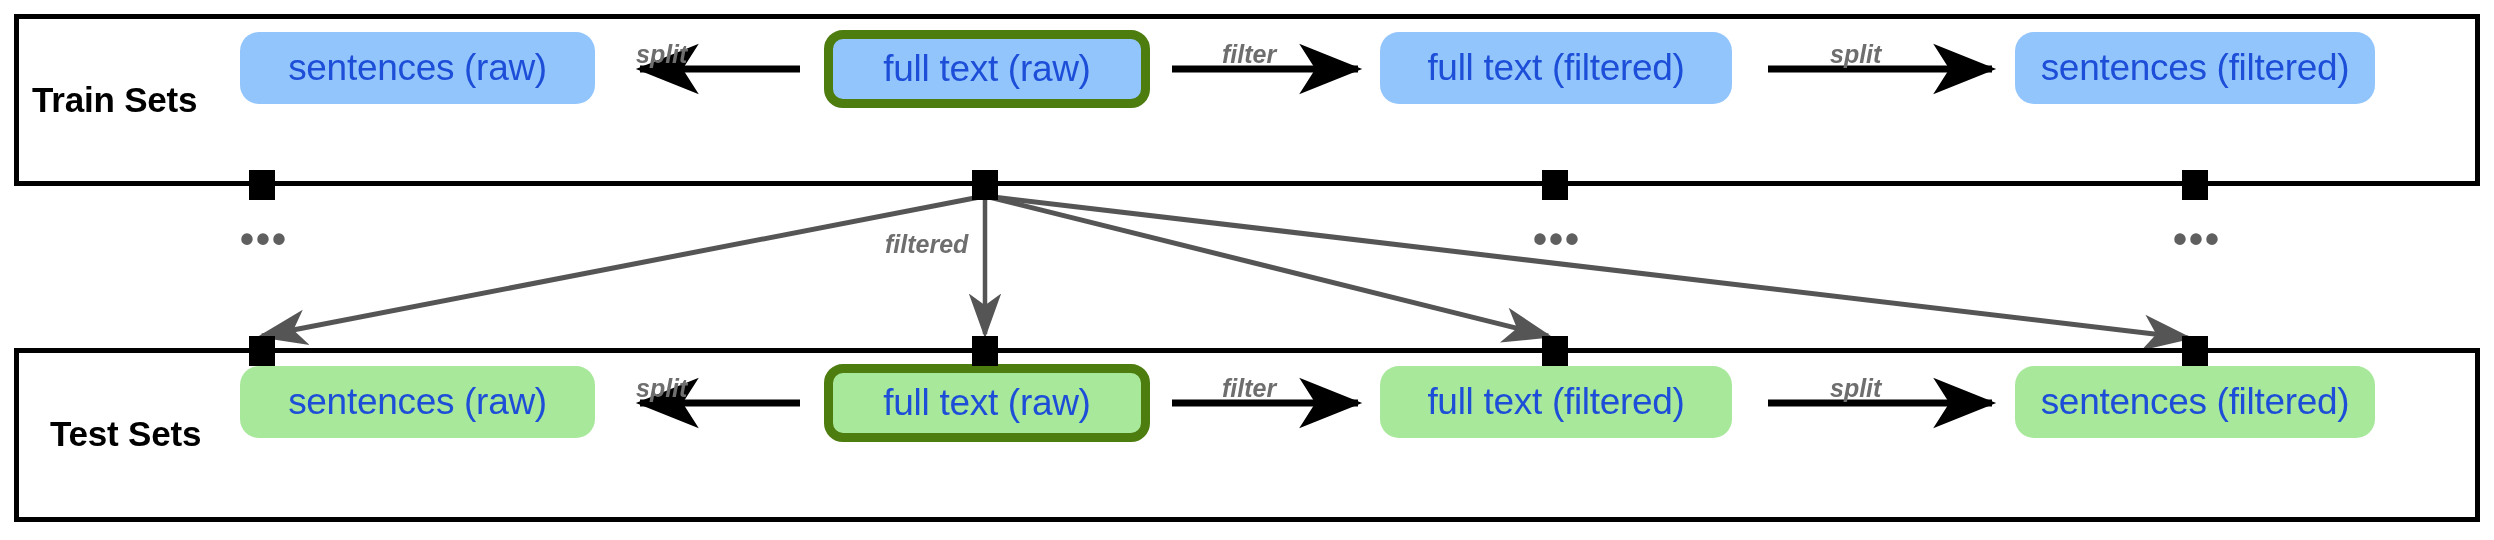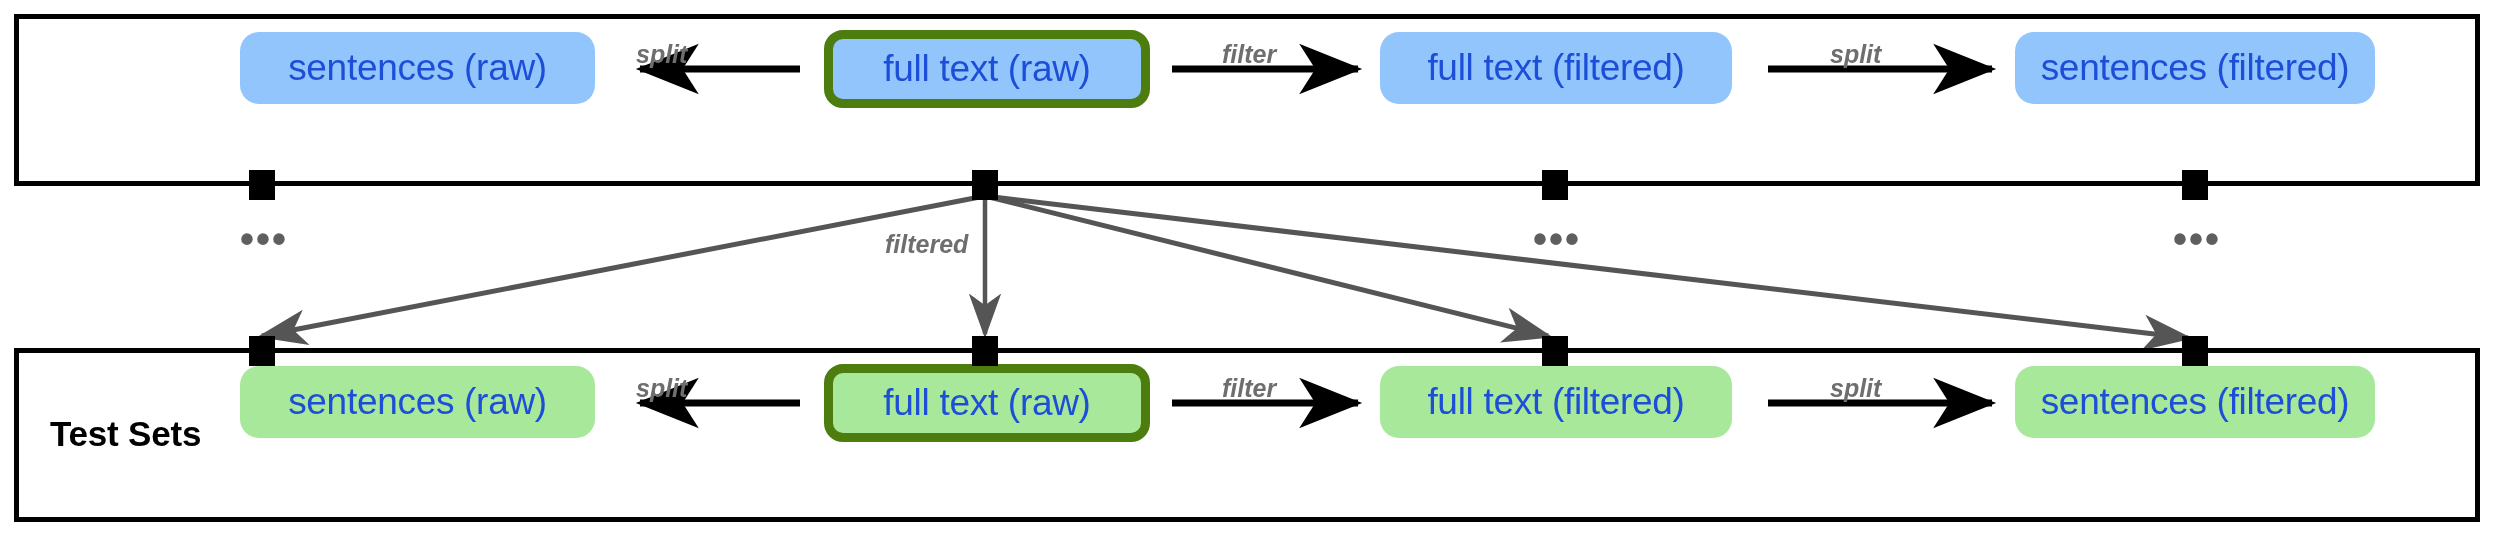--- a/index.html
+++ b/index.html
@@ -96,20 +96,21 @@
     <g>
       <line x1="985" y1="196" x2="262" y2="336" stroke="#555" stroke-width="5" marker-end="url(#ah-gray)"></line>
       <line x1="985" y1="196" x2="985" y2="334" stroke="#555" stroke-width="4.5" marker-end="url(#ah-gray)"></line>
       <line x1="985" y1="196" x2="1548" y2="336" stroke="#555" stroke-width="5" marker-end="url(#ah-gray)"></line>
       <line x1="985" y1="196" x2="2188" y2="338" stroke="#555" stroke-width="5" marker-end="url(#ah-gray)"></line>
     </g>
   </svg>
 
   <div class="group-frame" id="train-frame"></div>
 
+  <div class="row-label" id="train-label">Train Sets</div>
 
   <div class="node blue" id="train-n0">sentences (raw)</div>
   <div class="node blue emph" id="train-n1">full text (raw)</div>
   <div class="node blue" id="train-n2">full text (filtered)</div>
   <div class="node blue" id="train-n3">sentences (filtered)</div>
 
   <div class="edge-label" id="lbl-train-0">split</div>
   <div class="edge-label" id="lbl-train-1">filter</div>
   <div class="edge-label" id="lbl-train-2">split</div>
 

